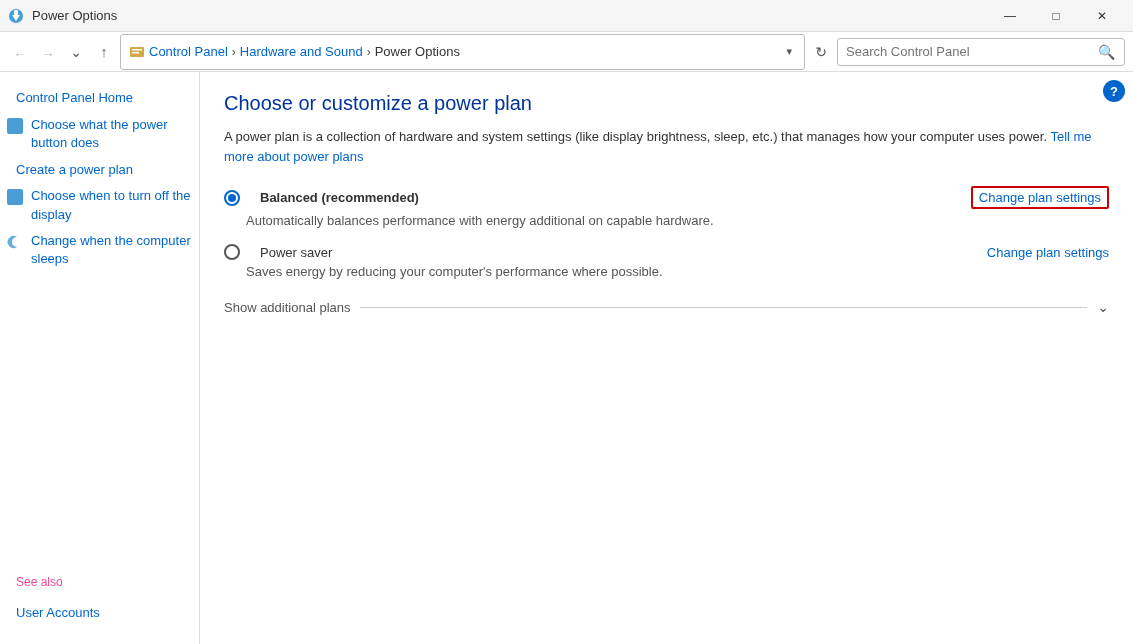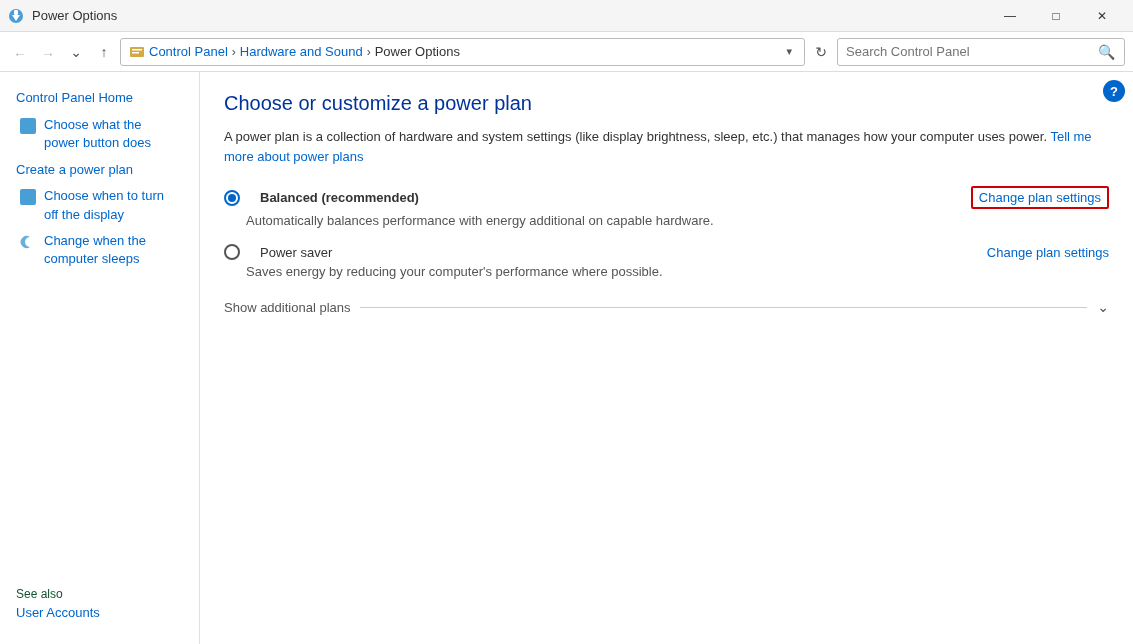--- a/index.html
+++ b/index.html
@@ -26,21 +26,21 @@
       border-bottom: 1px solid #ddd; padding: 4px 8px; gap: 4px; height: 40px;
     }
     .nav-btn {
       width: 24px; height: 24px; border: none; background: transparent;
       cursor: pointer; border-radius: 3px; display: flex; align-items: center; justify-content: center;
       color: #555; font-size: 14px;
     }
     .nav-btn.disabled { color: #bbb; cursor: default; }
     .address-box {
       flex: 1; display: flex; align-items: center;
-      border: 1px solid #bbb; border-radius: 3px; height: 28px; padding: 0 8px;
+      border: 1px solid #bbb; border-radius: 3px; height: 36px; padding: 0 8px;
       background: white; gap: 4px;
     }
     .breadcrumb { display: flex; align-items: center; gap: 4px; flex: 1; }
     .breadcrumb-icon { width: 16px; height: 16px; }
     .breadcrumb-item { color: #0066cc; cursor: pointer; font-size: 13px; }
     .breadcrumb-sep { color: #555; font-size: 12px; }
     .breadcrumb-current { color: #333; font-size: 13px; }
     .address-dropdown { color: #555; cursor: pointer; padding: 0 4px; font-size: 11px; }
     .refresh-btn { width: 24px; height: 24px; border: none; background: transparent; cursor: pointer; color: #555; font-size: 14px; display: flex; align-items: center; justify-content: center; }
     .search-box {
@@ -55,25 +55,25 @@
     .main-layout { display: flex; height: calc(644px - 72px); }
 
     
     .sidebar {
       width: 200px; background: white; border-right: 1px solid #e0e0e0;
       padding: 12px 0; display: flex; flex-direction: column;
     }
     .sidebar-link {
       padding: 4px 16px; color: #0066cc; cursor: pointer; font-size: 13px; line-height: 1.5;
     }
-    .sidebar-link-with-icon { display: flex; align-items: flex-start; gap: 8px; padding: 4px 20px; cursor: pointer; }
+    .sidebar-link-with-icon { display: flex; align-items: flex-start; gap: 8px; padding: 4px 7px; cursor: pointer; }
     .sidebar-link-with-icon .link-icon { flex-shrink: 0; margin-top: 2px; }
     .sidebar-link-with-icon .link-text { color: #0066cc; font-size: 13px; line-height: 1.4; }
     .sidebar-section-bottom { margin-top: auto; padding: 12px 16px; }
-    .see-also-label { font-size: 12px; color: #14532d; margin-bottom: 4px; }
+    .see-also-label { font-size: 12px; color: #ec4899; margin-bottom: 16px; }
     .sidebar-bottom-link { color: #0066cc; cursor: pointer; font-size: 13px; }
 
     
     .content { flex: 1; background: white; padding: 20px 24px; overflow-y: auto; position: relative; }
     .help-btn {
       position: absolute; top: 8px; right: 8px;
       width: 22px; height: 22px; border-radius: 50%;
       background: #0066cc; color: white; border: none; cursor: pointer;
       font-size: 13px; font-weight: bold; display: flex; align-items: center; justify-content: center;
     }

